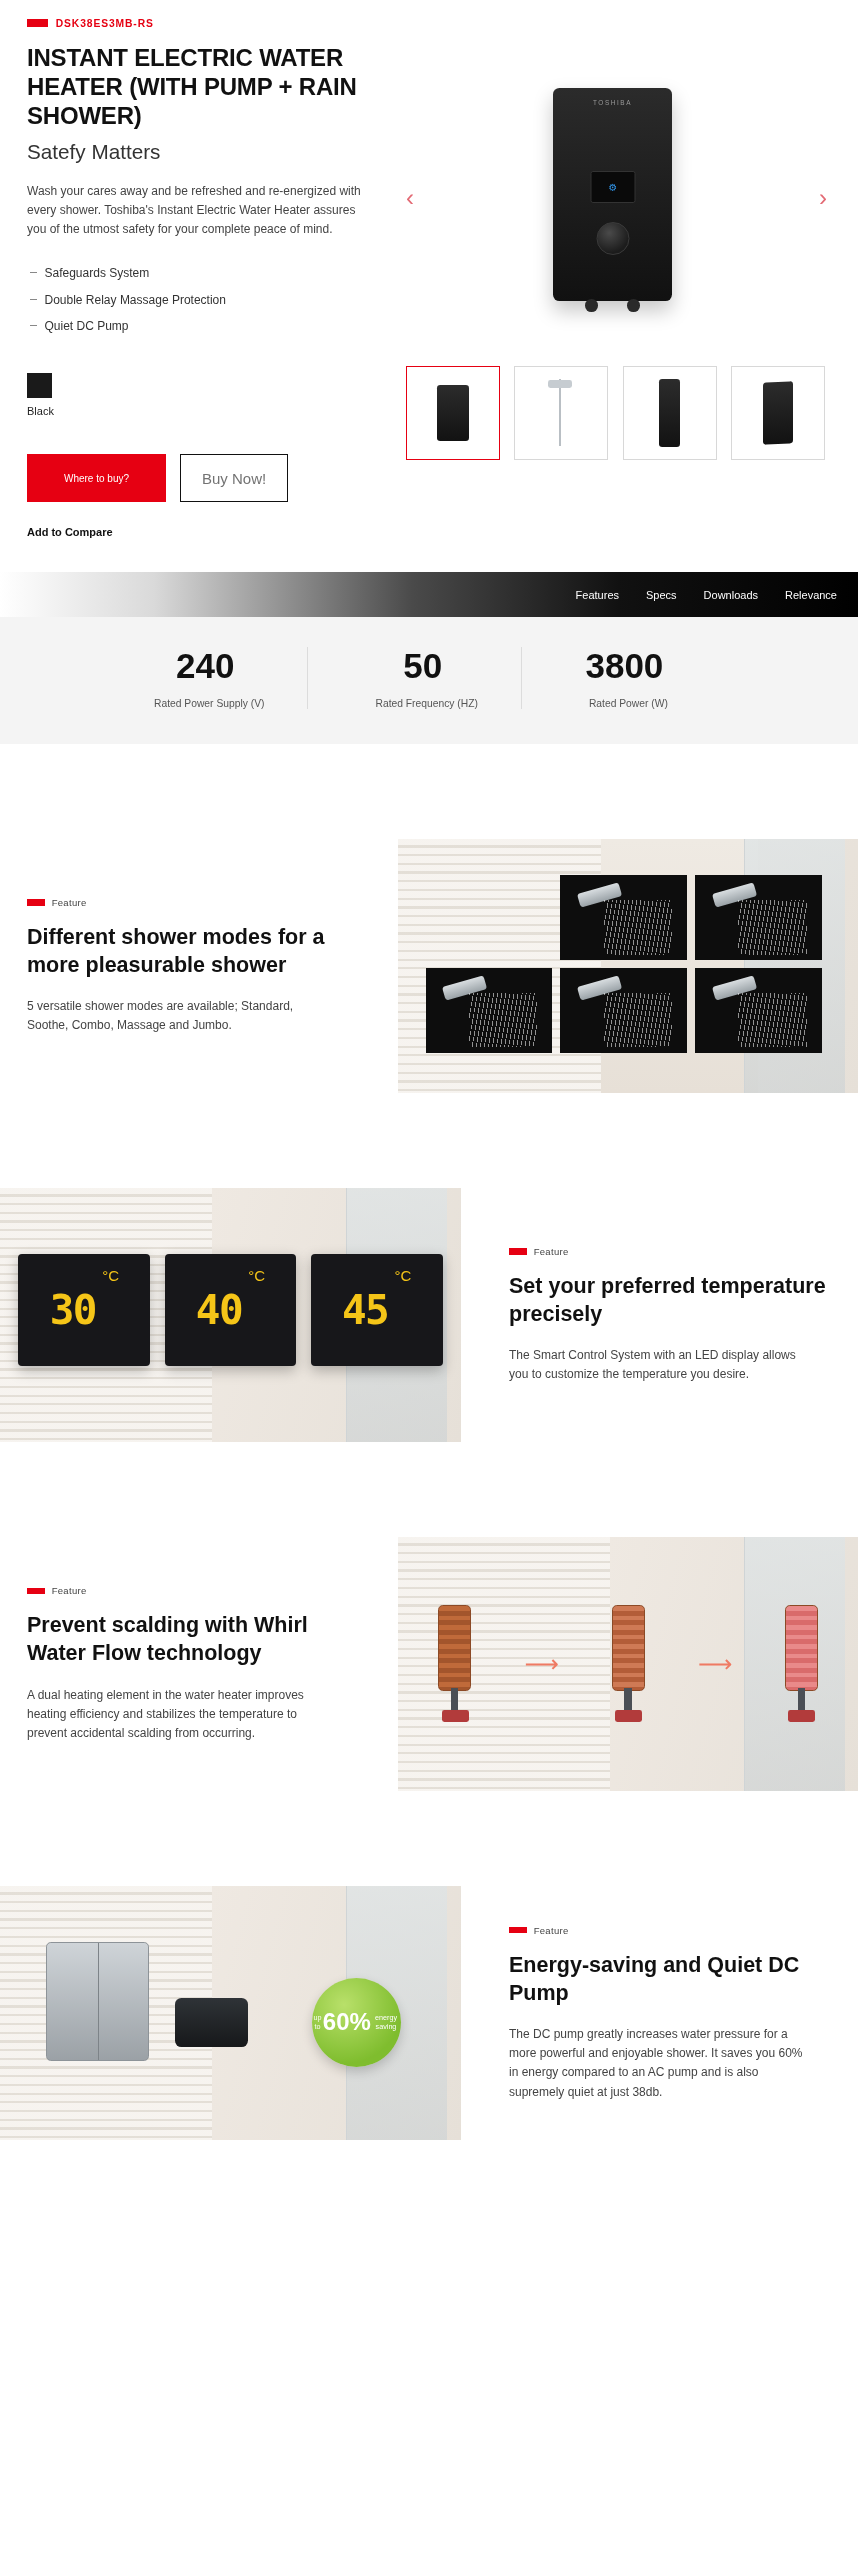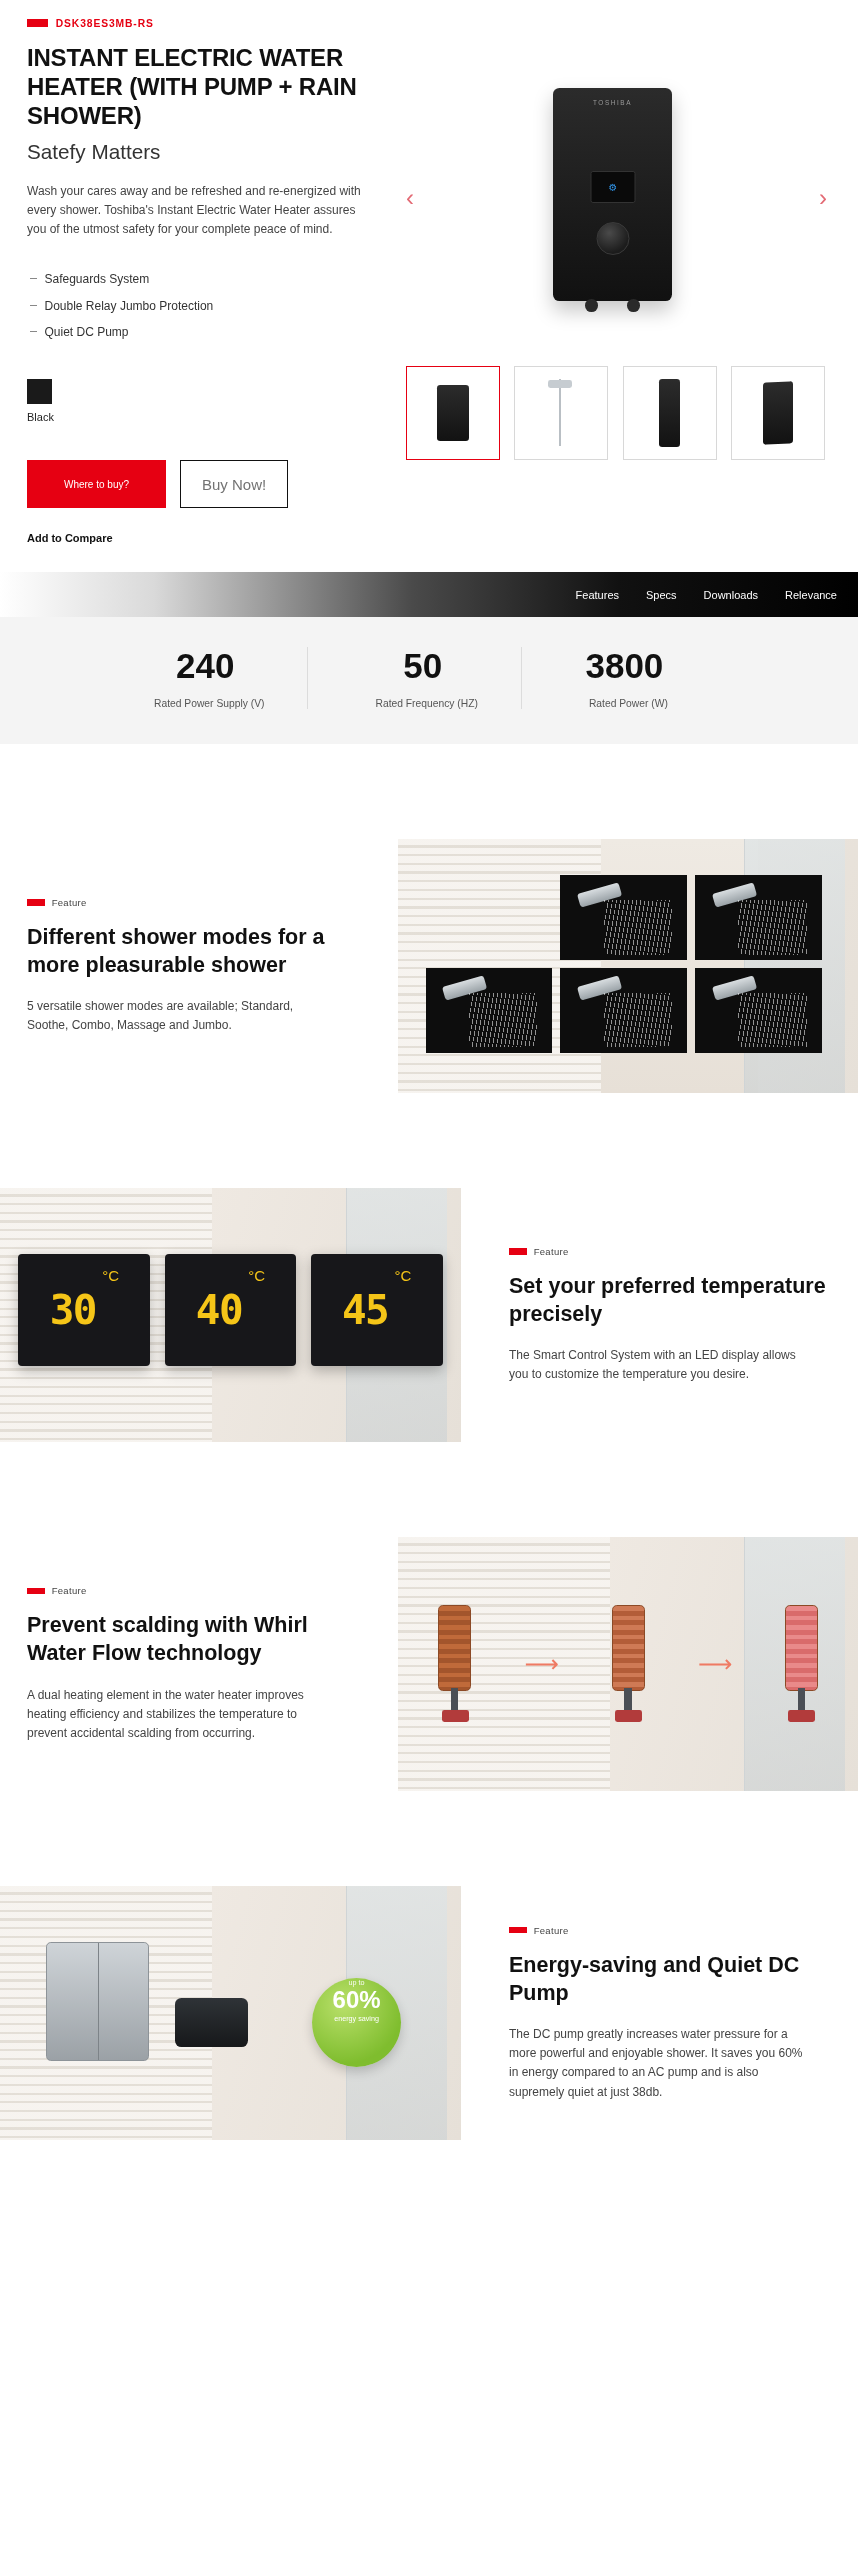--- a/index.html
+++ b/index.html
@@ -47,21 +47,21 @@
     font-weight: 400;
     color: #333;
   }
   .prod-desc {
     margin-top: 17.5px;
     max-width: 334px;
     font-size: 12px;
     line-height: 1.62;
     color: #444;
   }
-  .feature-list { margin-top: 30px; max-width: 334px; }
+  .feature-list { margin-top: 24px; max-width: 334px; }
   .feature-list li {
     list-style: none;
     font-size: 12px;
     color: #333;
     line-height: 1.55;
     padding-left: 17.5px;
     position: relative;
     margin-bottom: 8px;
   }
   .feature-list li:before {
@@ -385,21 +385,21 @@
     width: 73px; height: 49px;
     background: linear-gradient(180deg,#2f3337,#16181a);
     border-radius: 6.4px;
   }
   .energy-badge {
     position: absolute; right: 13%; top: 36%;
     width: 89px; height: 89px;
     border-radius: 50%;
     background: radial-gradient(circle at 36% 30%, #b9e06a, #7fbd2e 70%);
     color: #fff;
-    display: flex; flex-direction: column; align-items: center; 
+    display: flex; align-items: center; justify-content: center;
     text-align: center;
     box-shadow: 0 4.8px 11px rgba(0,0,0,.18);
   }
   .energy-badge .small { font-size: 7.2px; opacity: .95; }
   .energy-badge .big { font-size: 24px; font-weight: bold; line-height: 1; margin: 1.6px 0; }
   .energy-badge .sub { font-size: 7.2px; }
 
   .spacer-lg { height: 95px; }
   .spacer-md { height: 76px; }
 </style>
@@ -412,21 +412,21 @@
     <span class="sku-bar"></span>
     <span class="sku-code">DSK38ES3MB-RS</span>
   </div>
 
   <h1 class="prod-title">INSTANT ELECTRIC WATER HEATER (WITH PUMP + RAIN SHOWER)</h1>
   <div class="prod-subtitle">Satefy Matters</div>
   <p class="prod-desc">Wash your cares away and be refreshed and re-energized with every shower. Toshiba's Instant Electric Water Heater assures you of the utmost safety for your complete peace of mind.</p>
 
   <ul class="feature-list">
     <li>Safeguards System</li>
-    <li>Double Relay Jumbo Protection</li>
+    <li>Double Relay Massage Protection</li>
     <li>Quiet DC Pump</li>
   </ul>
 
   <div class="swatch-wrap">
     <span class="swatch"></span>
     <div class="swatch-label">Black</div>
   </div>
 
   <div class="cta-row">
     <button class="btn-primary">Where to buy?</button>

